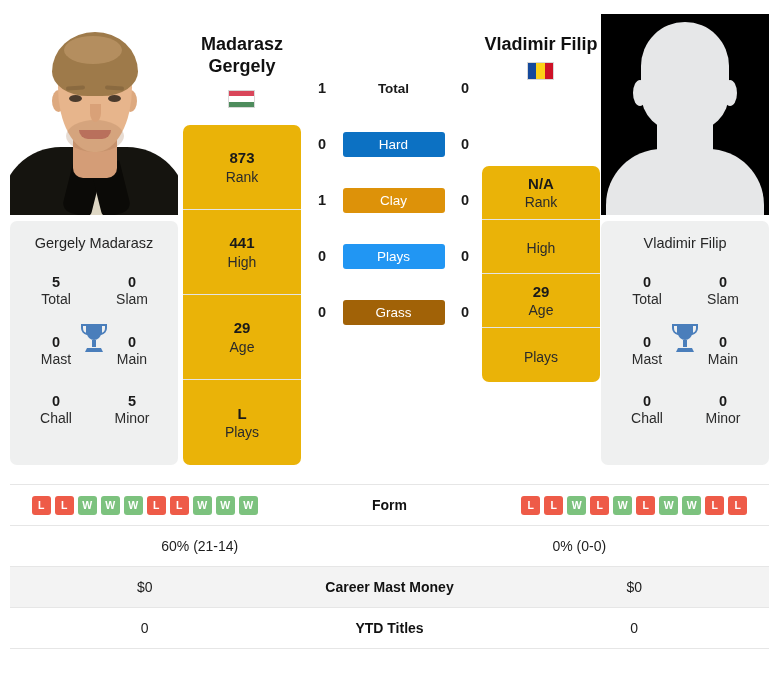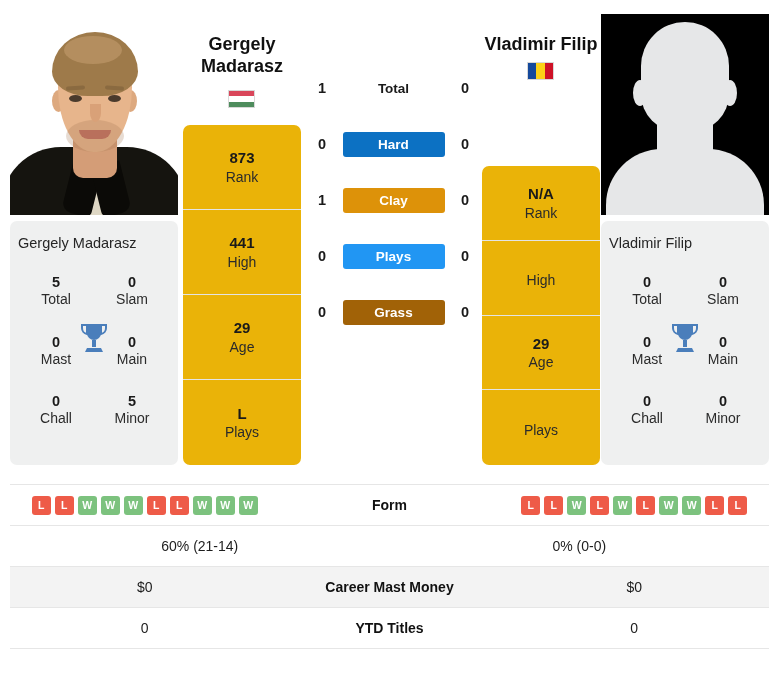--- a/index.html
+++ b/index.html
@@ -199,21 +199,21 @@
     width: 168px;
     height: 244px;
     background: #eff0f0;
     border-radius: 7px;
     padding: 14px 8px 10px;
   }
   .pcard.left  { left: 10px; }
   .pcard.right { left: 601px; }
 
   .pcard-name {
-    text-align: left;
+    text-align: center;
     font-size: 14.5px;
     color: #262626;
     margin-bottom: 22px;
     white-space: nowrap;
   }
   .trophy-grid {
     position: relative;
     display: grid;
     grid-template-columns: 1fr 1fr;
     row-gap: 24px;
@@ -240,21 +240,21 @@
 
   
   .rcard {
     position: absolute;
     width: 118px;
     background: #eab308;
     border-radius: 7px;
     overflow: hidden;
   }
   .rcard.left  { left: 183px; top: 125px; height: 340px; }
-  .rcard.right { left: 482px; top: 166px; height: 299px; }
+  .rcard.right { left: 482px; top: 166px; height: 216px; }
 
   .rrow {
     height: 25%;
     display: flex;
     flex-direction: column;
     align-items: center;
     justify-content: center;
     border-bottom: 1px solid #e3e4e4;
   }
   .rrow:last-child { border-bottom: none; }
@@ -317,21 +317,21 @@
     color: #1a1a1a;
   }
   .surf-badge {
     width: 102px;
     height: 25px;
     border-radius: 3px;
     display: flex;
     align-items: center;
     justify-content: center;
     font-size: 13.5px;
-    font-weight: bold;
+    font-weight: normal;
     color: #ffffff;
   }
   .surf-badge.plain {
     background: transparent;
     color: #1a1a1a;
     font-weight: bold;
     font-size: 13.5px;
   }
 
   
@@ -412,22 +412,22 @@
           <div class="s-head"></div>
           <div class="s-ear-l"></div>
           <div class="s-ear-r"></div>
           <div class="s-neck"></div>
           <div class="s-body"></div>
         </div>
       </div>
     </div>
 
     <div class="hdr-name left">
+      <div>Madarasz</div>
       <div>Gergely</div>
-      <div>Madarasz</div>
     </div>
     <div class="hdr-name right">
       <div>Vladimir Filip</div>
     </div>
 
     <div class="flag left">
       <span style="background:#d9465a"></span>
       <span style="background:#ffffff"></span>
       <span style="background:#4e8c5d"></span>
     </div>

